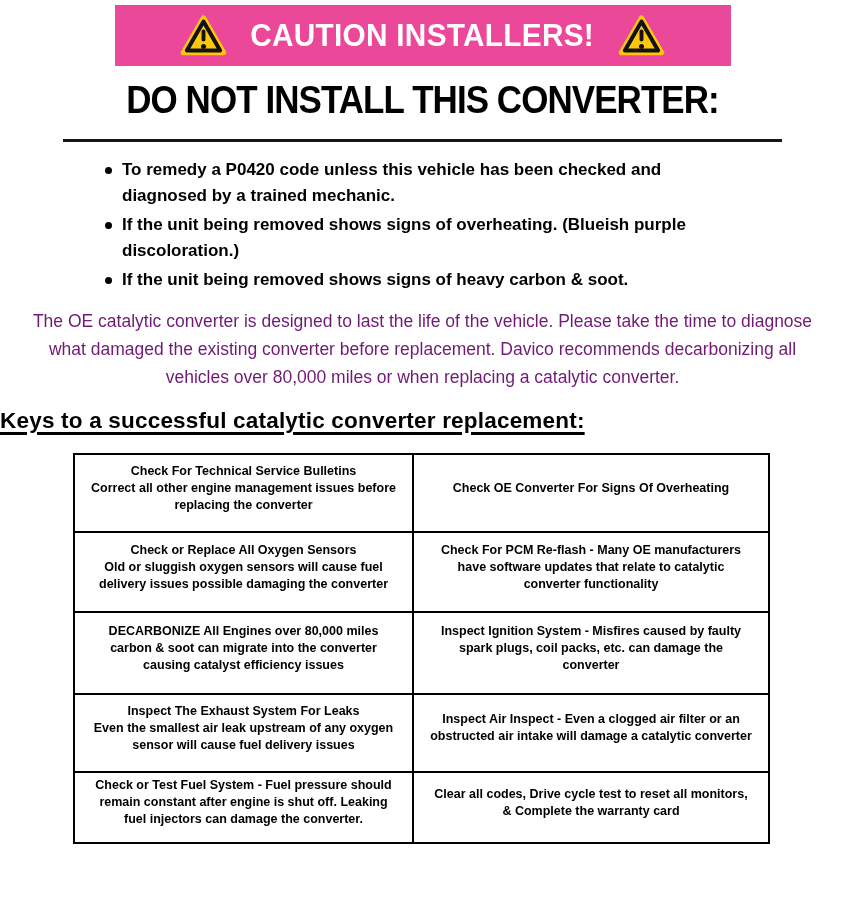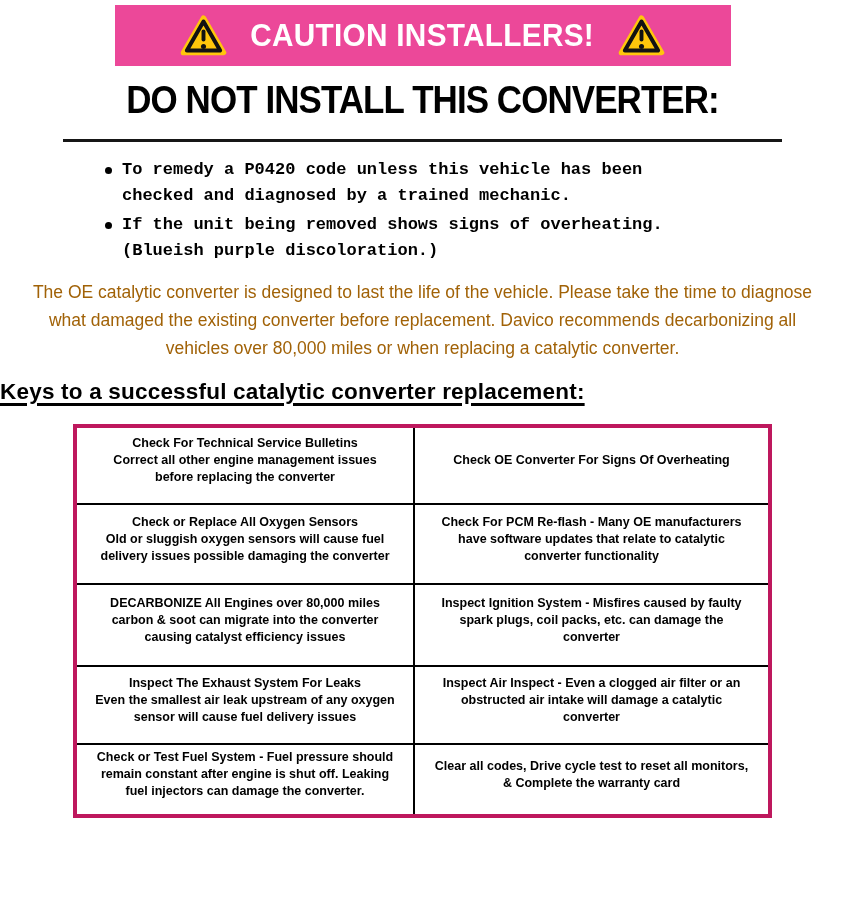--- a/index.html
+++ b/index.html
@@ -46,21 +46,20 @@
     background:#161616;
     margin:17px auto 0;
     margin-left:63px;
   }
 
   
   .warning-list {
     list-style:none;
     margin:15px 0 0 103px;
     width:610px;
-    font-family:Liberation Mono, monospace;
   }
   .warning-list li {
     position:relative;
     padding-left:19px;
     font-size:17px;
     font-weight:bold;
     line-height:26px;
     margin-bottom:3px;
     max-width:600px;
   }
@@ -74,21 +73,21 @@
   }
 
   
   .paragraph {
     width:815px;
     margin:14px auto 14px;
     text-align:center;
     font-size:17.5px;
     font-weight:normal;
     line-height:28px;
-    color:#a16207;
+    color:#701a75;
   }
 
   
   .keys-heading {
     margin-top:17px;
     text-align:left;
     font-size:22.5px;
     font-weight:bold;
     letter-spacing:0.2px;
   }
@@ -97,21 +96,21 @@
     text-decoration-thickness:2.5px;
     text-underline-offset:4px;
   }
 
   
   .tips-table {
     border-collapse:collapse;
     margin:19px 0 0 73px;
     width:695px;
     table-layout:fixed;
-    border:4px solid #be185d;
+    border:1px solid #be185d;
     padding-left:12px;
   }
   .tips-table td {
     border:2px solid #000;
     text-align:center;
     vertical-align:middle;
     font-size:12.5px;
     font-weight:bold;
     line-height:17px;
     padding:4px 16px 14px;
@@ -151,20 +150,21 @@
     </span>
   </div>
 
   <div class="main-heading">DO NOT INSTALL THIS CONVERTER:</div>
 
   <div class="divider"></div>
 
   <ul class="warning-list">
     <li>To remedy a P0420 code unless this vehicle has been checked and diagnosed by a trained mechanic.</li>
     <li>If the unit being removed shows signs of overheating. (Blueish purple discoloration.)</li>
+    <li>If the unit being removed shows signs of heavy carbon &amp; soot.</li>
   </ul>
 
   <p class="paragraph">The OE catalytic converter is designed to last the life of the vehicle. Please take the time to diagnose what damaged the existing converter before replacement. Davico recommends decarbonizing all vehicles over 80,000 miles or when replacing a catalytic converter.</p>
 
   <div class="keys-heading">
     <span>Keys to a successful catalytic converter replacement:</span>
   </div>
 
   <table class="tips-table">
     <colgroup>

